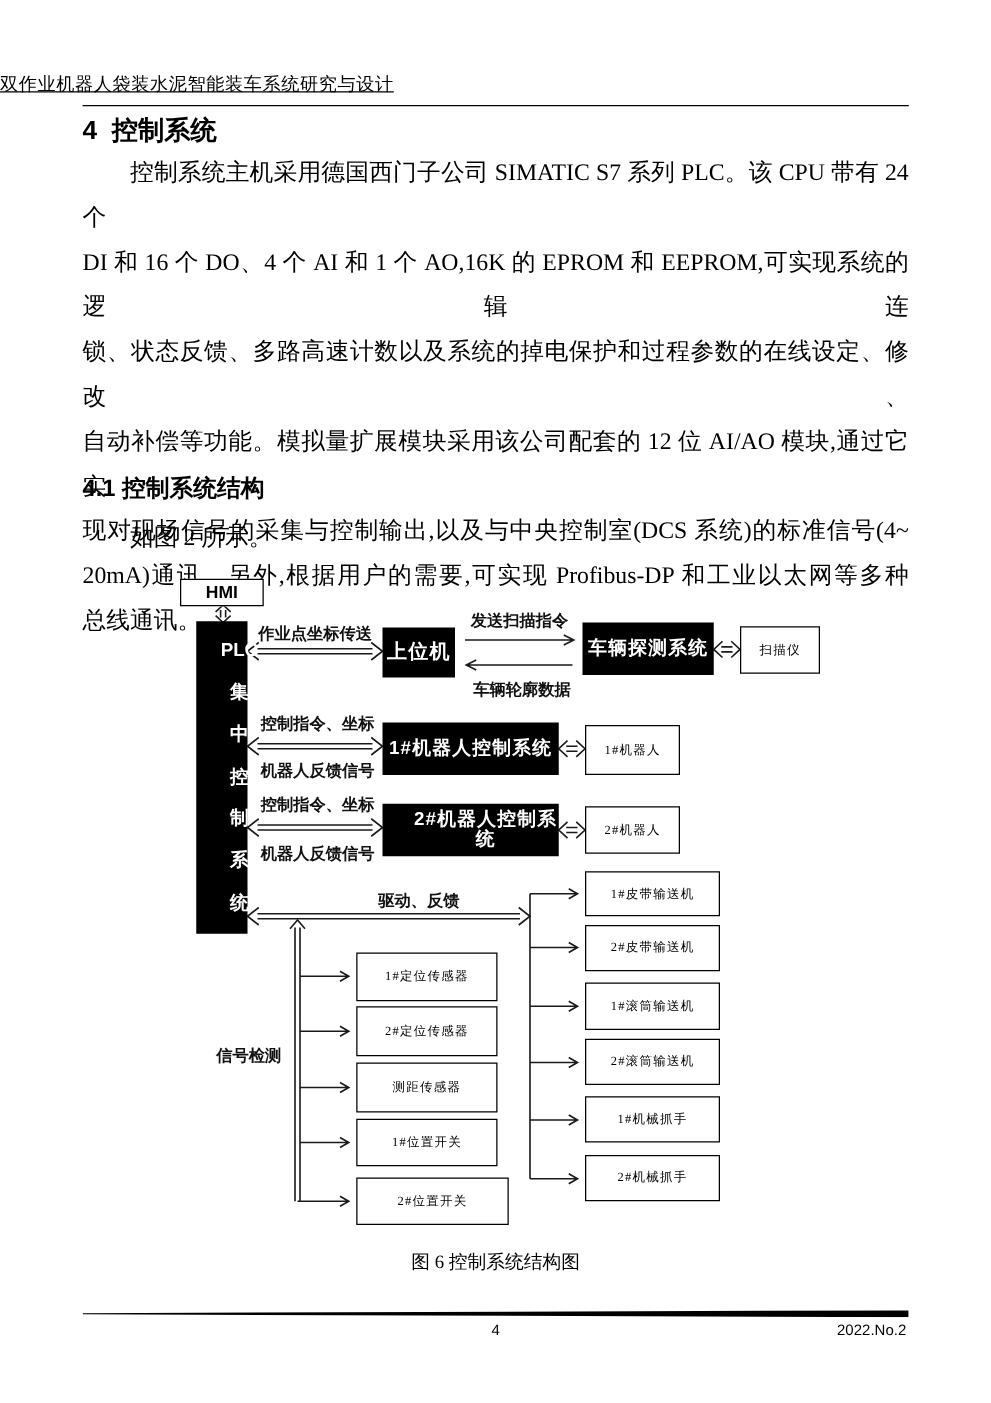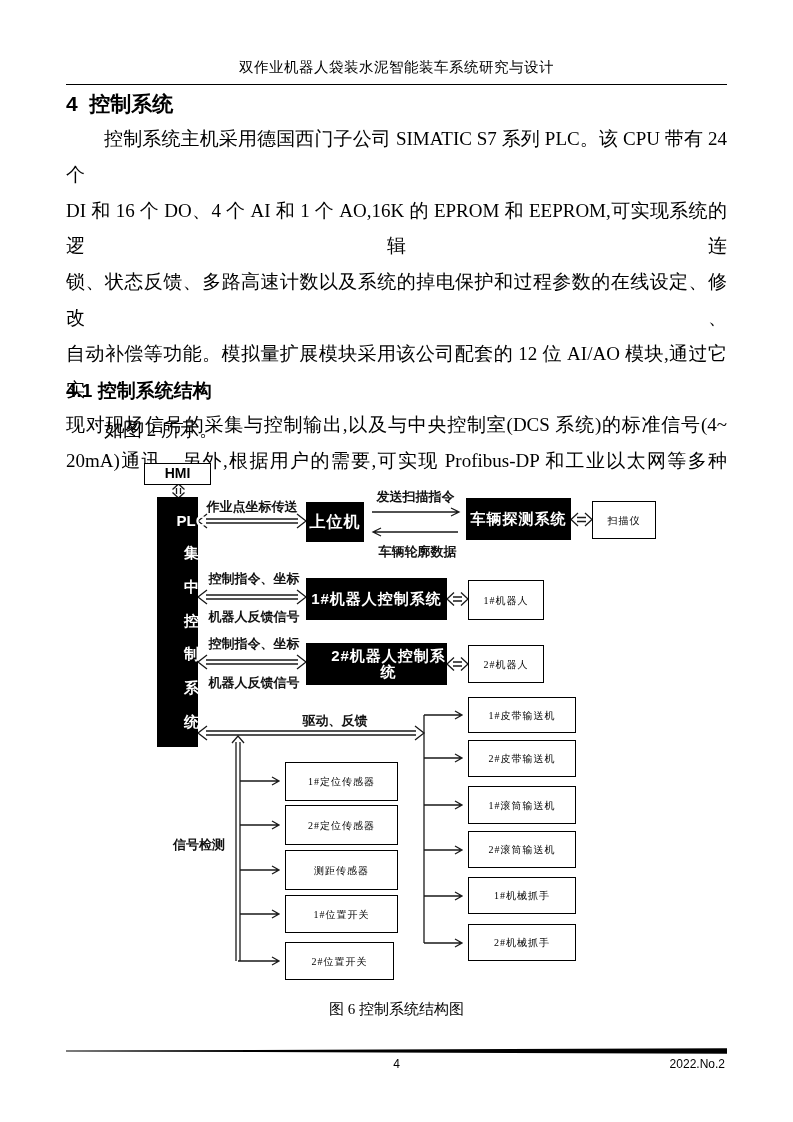--- a/index.html
+++ b/index.html
@@ -9,21 +9,21 @@
     width: 793px;
     height: 1122px;
     background: #ffffff;
     font-family: "Liberation Serif", "DejaVu Serif", serif;
     color: #000000;
     overflow: hidden;
   }
   
   .running-title {
     position: absolute; top: 58px; left: 0; width: 100%;
-    text-align: center; font-size: 14.5px; letter-spacing: 0.5px;
+    text-align: left; font-size: 14.5px; letter-spacing: 0.5px; text-decoration: underline;
   }
   .header-rule {
     position: absolute; top: 84px; left: 66px; width: 661px;
     border-top: 1.6px solid #000;
   }
   
   .h1 {
     position: absolute; top: 90px; left: 66px;
     font-family: "Liberation Sans", "DejaVu Sans", sans-serif;
     font-size: 21px; font-weight: bold; white-space: pre;
@@ -97,20 +97,21 @@
 
   <div class="h1">4  控制系统</div>
 
   <div class="para">
     <div class="pline first">控制系统主机采用德国西门子公司 SIMATIC S7 系列 PLC。该 CPU 带有 24 个</div>
     <div class="pline">DI 和 16 个 DO、4 个 AI 和 1 个 AO,16K 的 EPROM 和 EEPROM,可实现系统的逻辑连</div>
     <div class="pline">锁、状态反馈、多路高速计数以及系统的掉电保护和过程参数的在线设定、修改、</div>
     <div class="pline">自动补偿等功能。模拟量扩展模块采用该公司配套的 12 位 AI/AO 模块,通过它实</div>
     <div class="pline">现对现场信号的采集与控制输出,以及与中央控制室(DCS 系统)的标准信号(4~</div>
     <div class="pline">20mA)通讯。另外,根据用户的需要,可实现 Profibus-DP 和工业以太网等多种</div>
+    <div class="pline last">总线通讯。</div>
   </div>
 
   <div class="h2">4.1 控制系统结构</div>
   <div class="intro">如图 2 所示。</div>
 
   <div class="diagram">
 
     <svg class="connectors" width="540" height="535" viewBox="0 0 540 535" fill="none" stroke="#1a1a1a" stroke-width="1.3">
 
       <path d="M36.5 30 L36.5 36 M40.5 30 L40.5 36"></path>
@@ -187,21 +188,21 @@
     <div class="dbox white" style="left:328px; top:282px; width:108px; height:37px;">2#皮带输送机</div>
     <div class="dbox white" style="left:328px; top:328px; width:108px; height:38px;">1#滚筒输送机</div>
     <div class="dbox white" style="left:328px; top:373px; width:108px; height:37px;">2#滚筒输送机</div>
     <div class="dbox white" style="left:328px; top:419px; width:108px; height:37px;">1#机械抓手</div>
     <div class="dbox white" style="left:328px; top:466px; width:108px; height:37px;">2#机械抓手</div>
 
     <div class="dbox white" style="left:145px; top:304px; width:113px; height:39px;">1#定位传感器</div>
     <div class="dbox white" style="left:145px; top:347px; width:113px; height:40px;">2#定位传感器</div>
     <div class="dbox white" style="left:145px; top:392px; width:113px; height:40px;">测距传感器</div>
     <div class="dbox white" style="left:145px; top:437px; width:113px; height:38px;">1#位置开关</div>
-    <div class="dbox white" style="left:145px; top:484px; width:109px; height:38px;">2#位置开关</div>
+    <div class="dbox white" style="left:145px; top:484px; width:122px; height:38px;">2#位置开关</div>
 
     <div class="dlabel" style="left:62px; top:40px; width:100px;">作业点坐标传送</div>
     <div class="dlabel" style="left:228px; top:30px; width:95px;">发送扫描指令</div>
     <div class="dlabel" style="left:230px; top:85px; width:95px;">车辆轮廓数据</div>
     <div class="dlabel" style="left:64px; top:112px; width:100px;">控制指令、坐标</div>
     <div class="dlabel" style="left:64px; top:150px; width:100px;">机器人反馈信号</div>
     <div class="dlabel" style="left:64px; top:177px; width:100px;">控制指令、坐标</div>
     <div class="dlabel" style="left:64px; top:216px; width:100px;">机器人反馈信号</div>
     <div class="dlabel" style="left:150px; top:254px; width:90px;">驱动、反馈</div>
     <div class="dlabel" style="left:28px; top:378px; width:62px;">信号检测</div>

